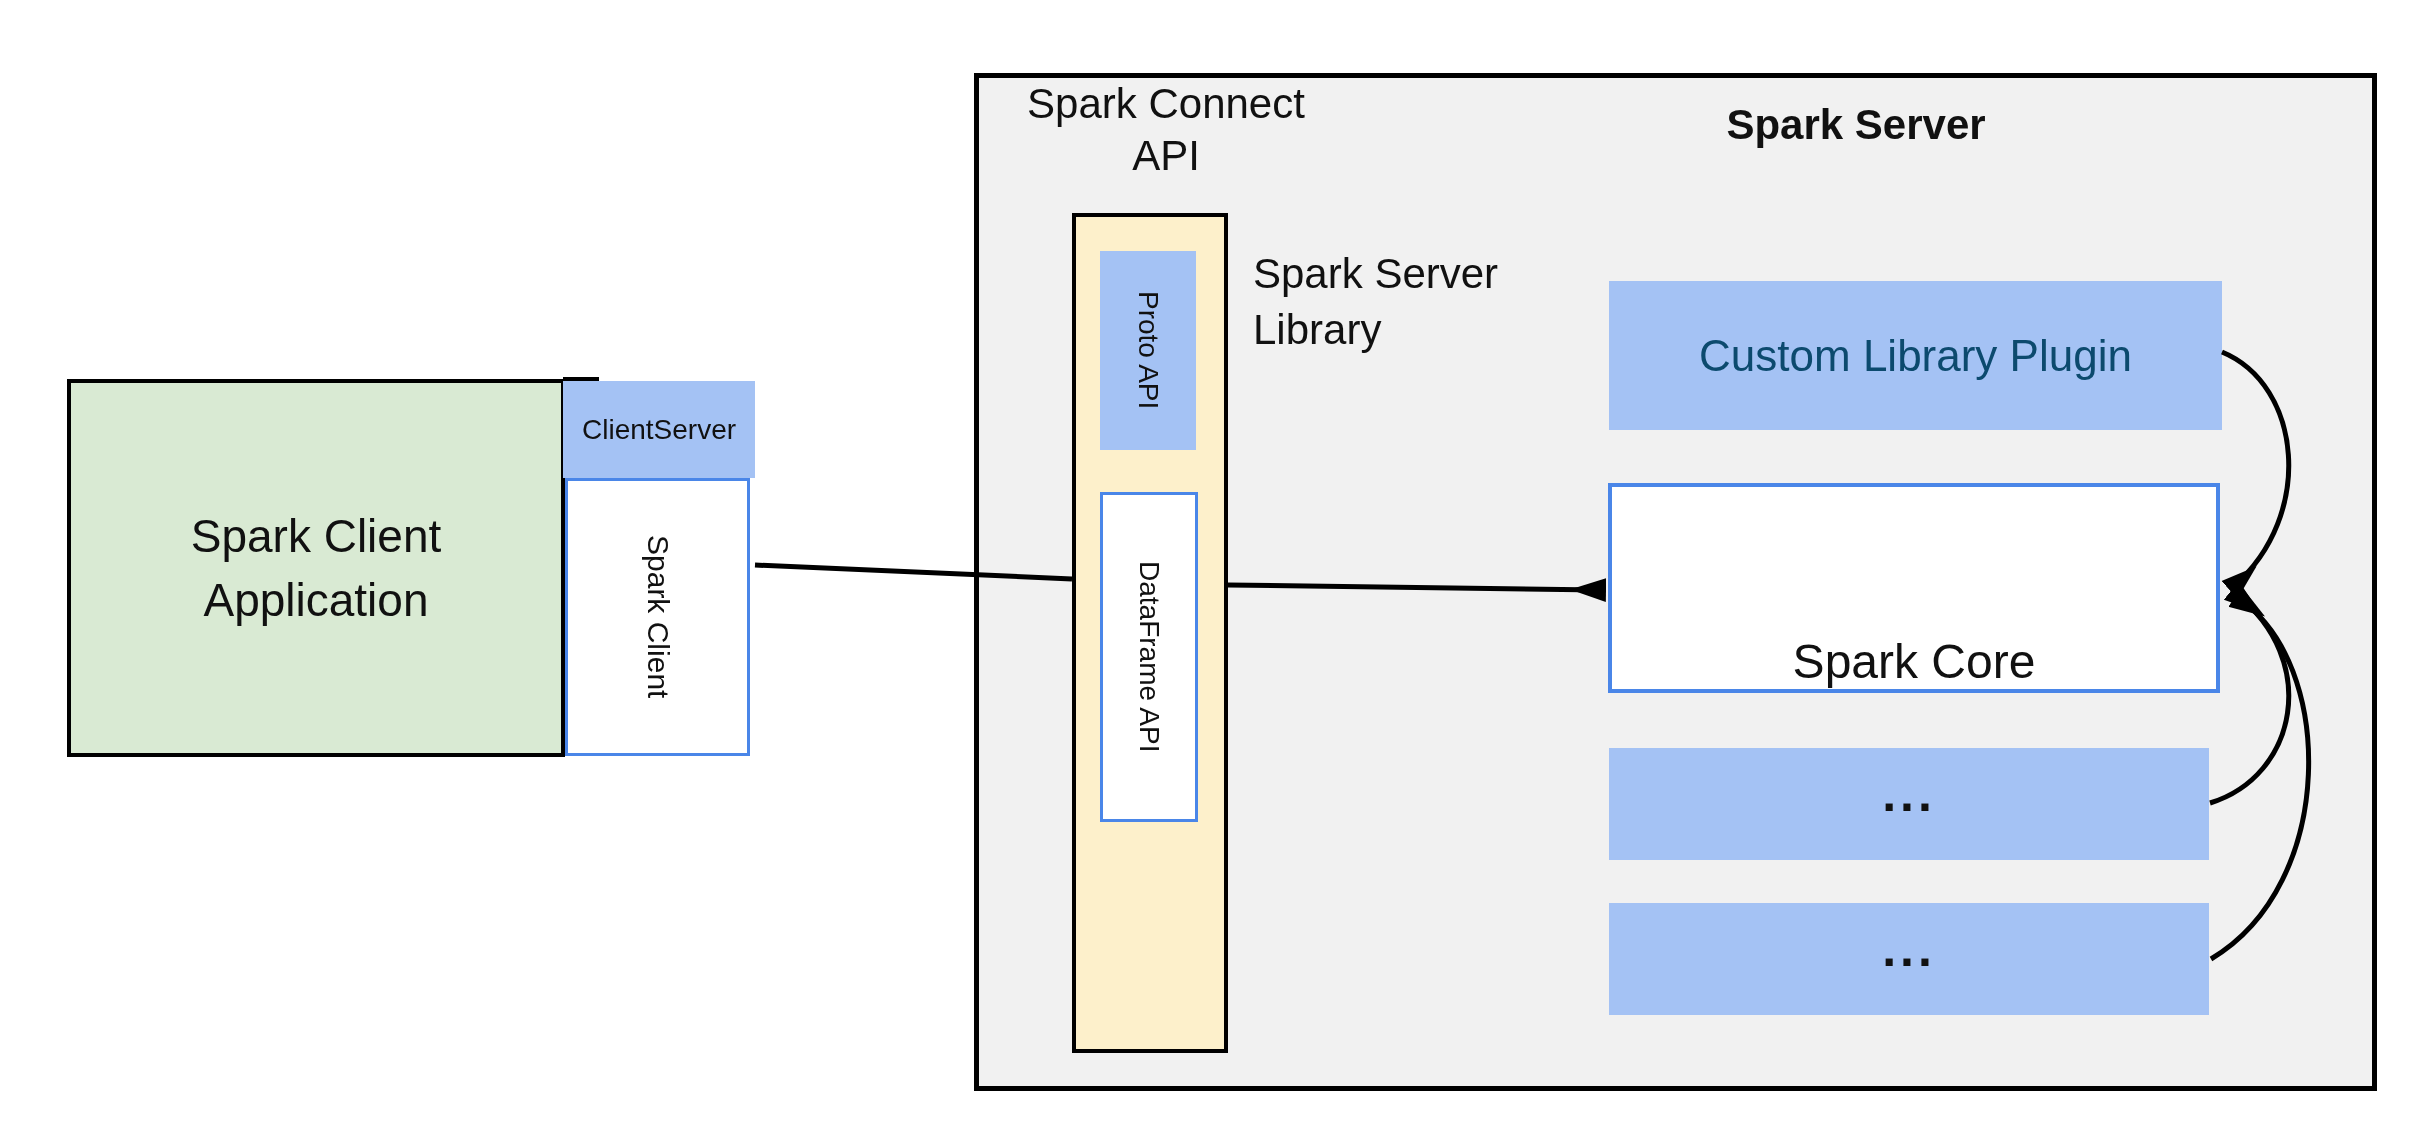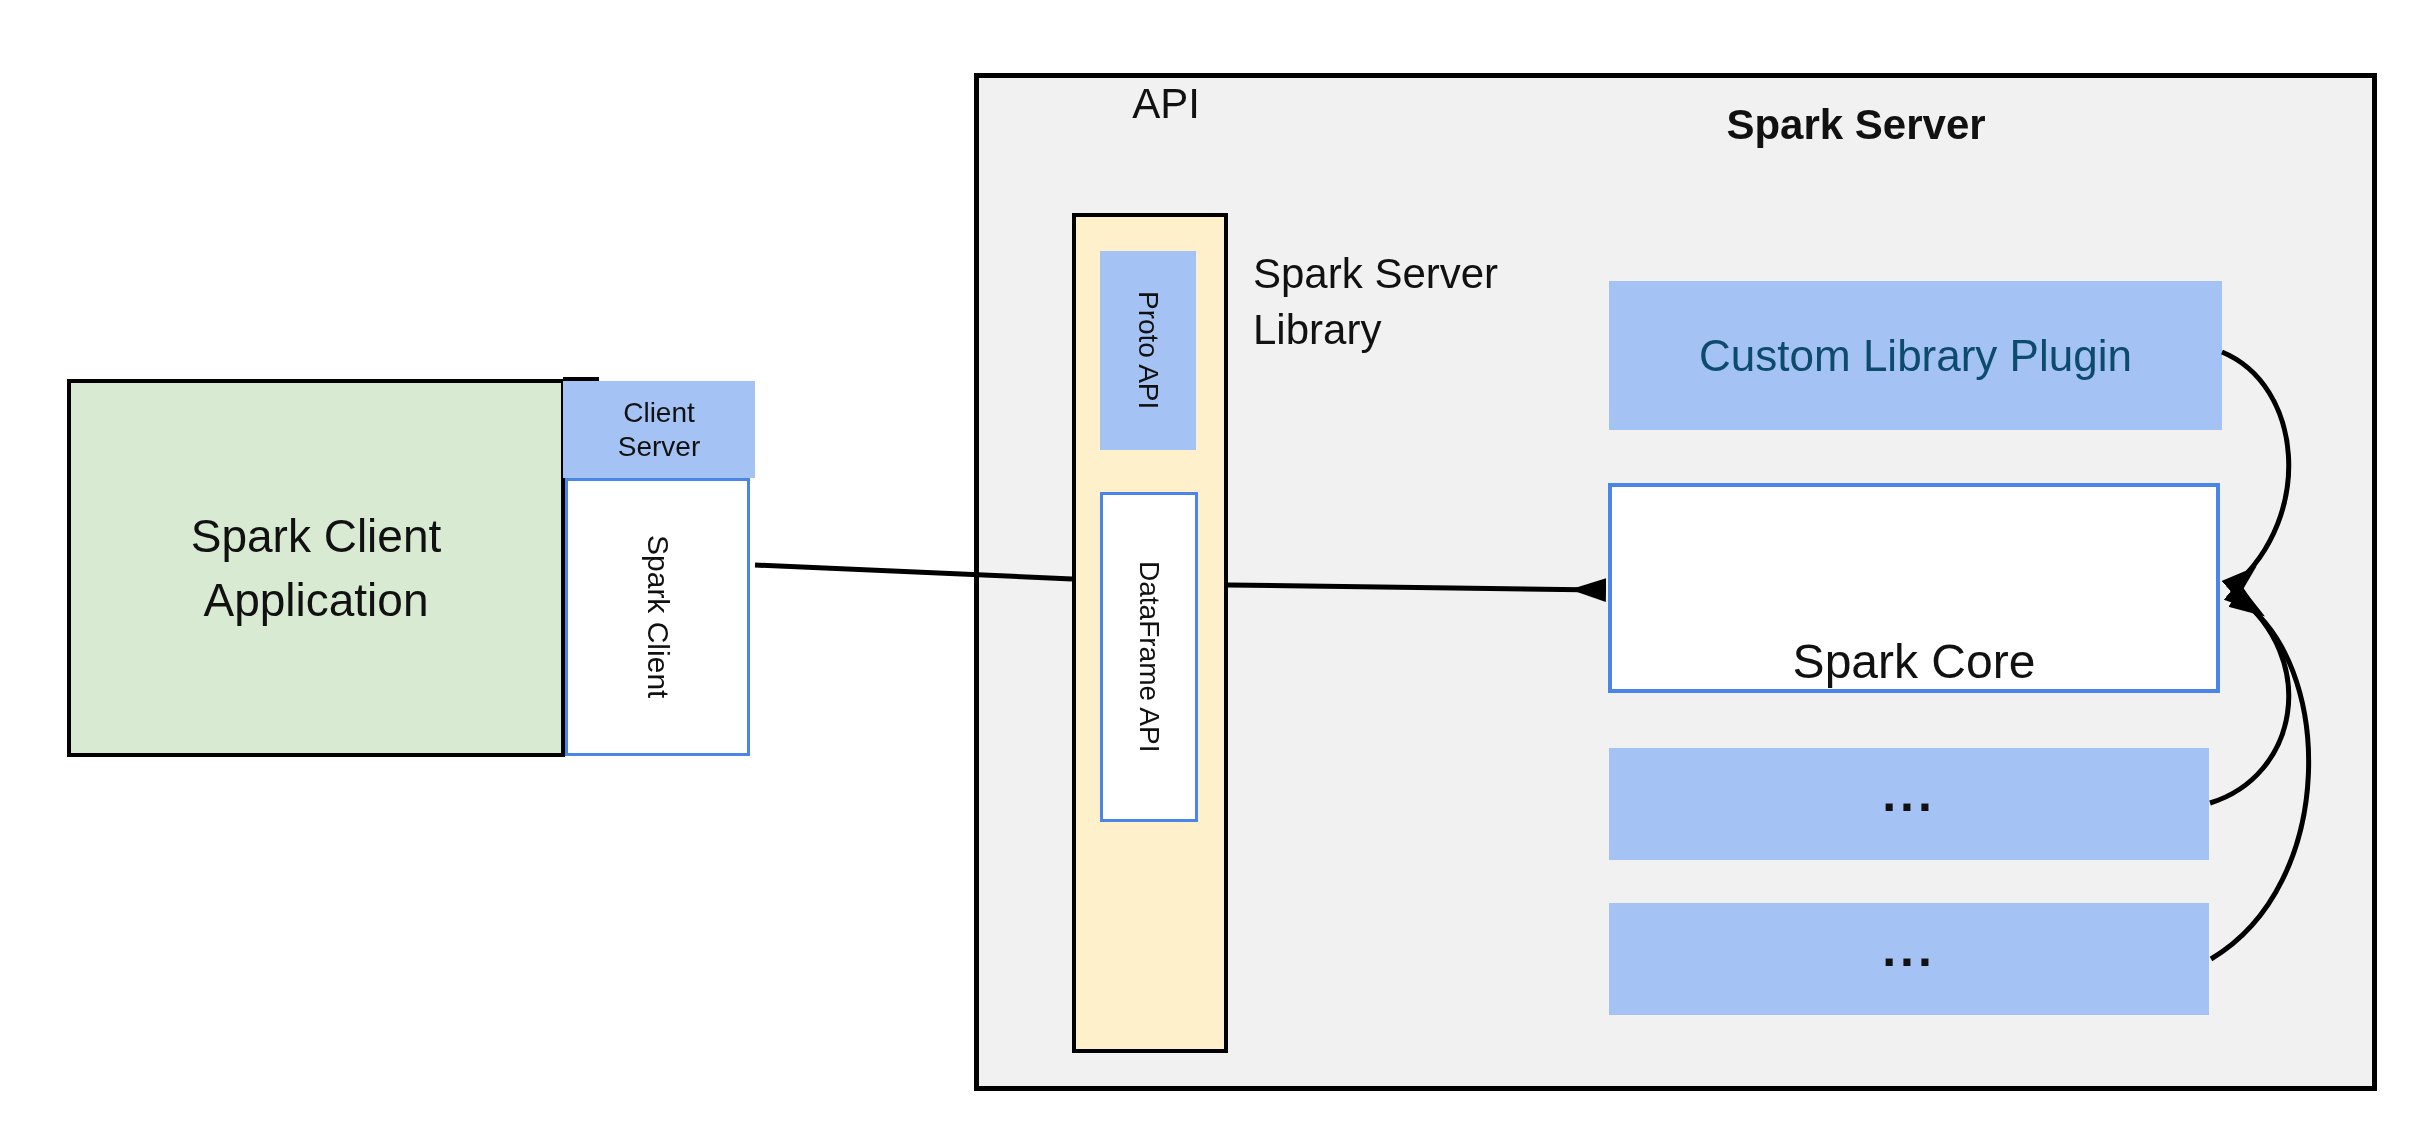--- a/index.html
+++ b/index.html
@@ -57,21 +57,21 @@
   .border-overhang {
     left: 563px; top: 377px;
     width: 36px; height: 4px;
     background: #000;
     z-index: 3;
   }
   .client-package-box {
     left: 563px; top: 381px;
     width: 192px; height: 97px;
     background: var(--box-blue, #a4c2f4);
-    display: flex; flex-direction: column;
+    display: flex; flex-direction: row;
     align-items: center; justify-content: center;
     font-size: 28px; line-height: 34px; color: #111;
     text-align: center;
     z-index: 2;
   }
   .spark-client-box {
     left: 565px; top: 478px;
     width: 185px; height: 278px;
     background: #fff;
     border: 3px solid var(--border-blue, #4a86e8);
@@ -146,20 +146,21 @@
   }
 </style>
 </head>
 <body>
 
 <div id="canvas">
 
   <div class="abs server-panel"></div>
 
   <div class="abs connect-title">
+    <div>Spark Connect</div>
     <div>API</div>
   </div>
   <div class="abs server-title">Spark Server</div>
 
   <div class="abs client-app-box">
     <div>Spark Client</div>
     <div>Application</div>
   </div>
   <div class="abs client-package-box">
     <div>Client</div>

